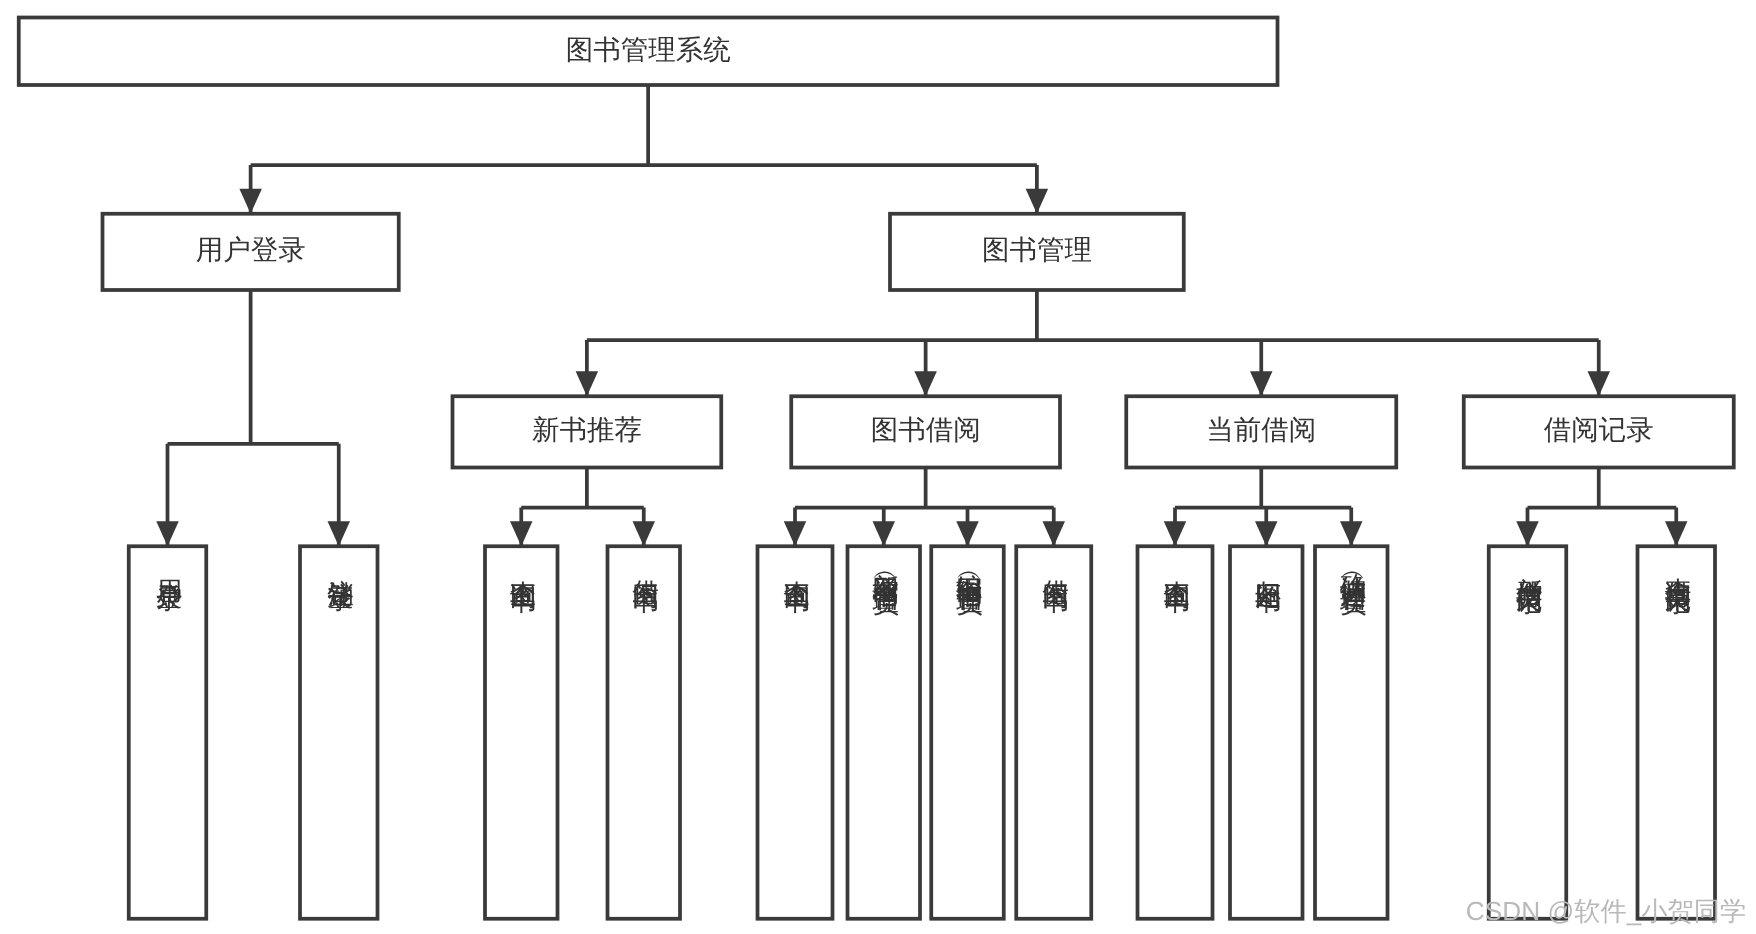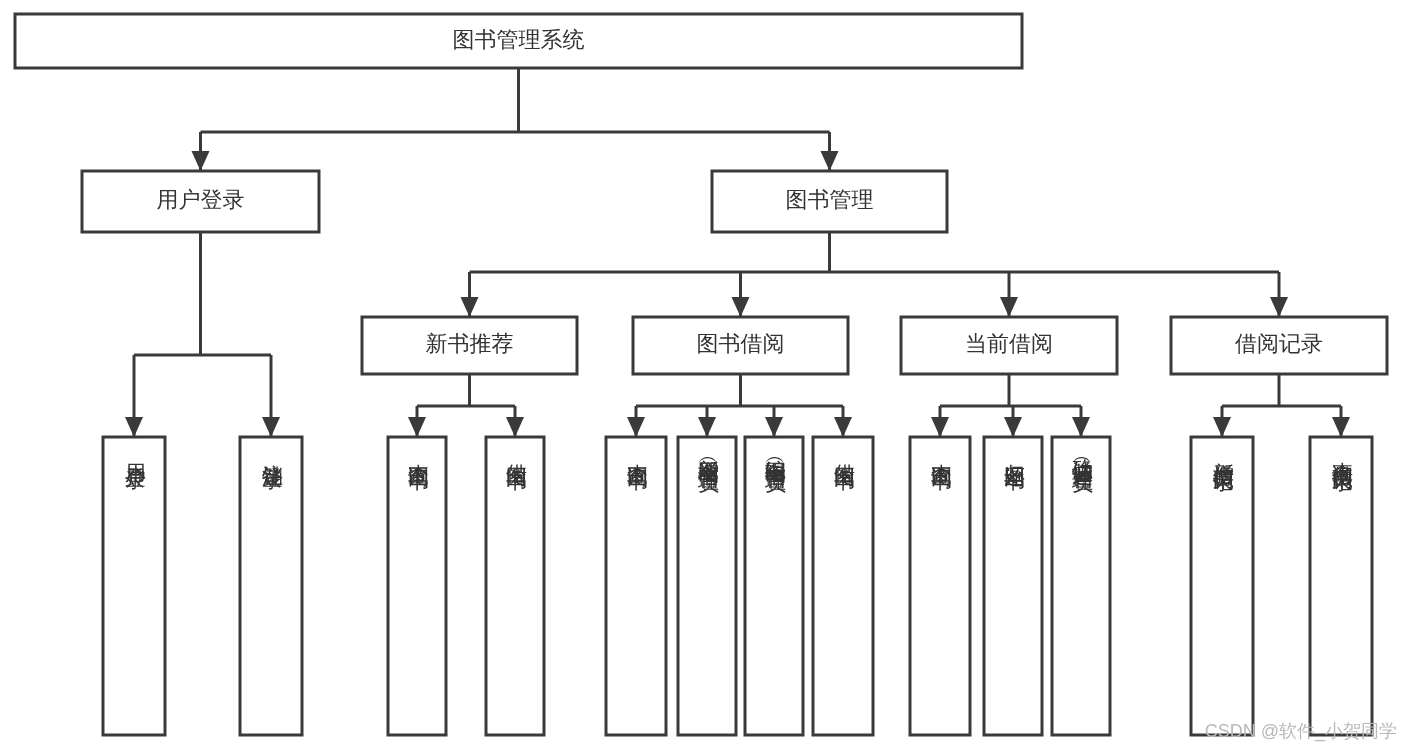--- a/index.html
+++ b/index.html
@@ -17,21 +17,21 @@
     font-family:"Liberation Sans","DejaVu Sans",sans-serif;
     fill:#333333;
     text-anchor:middle;
     dominant-baseline:middle;
   }
   .lbl-h{font-size:22px;}
   .lbl-v{font-size:21px;writing-mode:vertical-rl;text-orientation:upright;letter-spacing:2px;}
   .watermark{
     position:absolute;right:8px;bottom:4px;
     font-family:"Liberation Sans","DejaVu Sans",sans-serif;
-    font-size:18px;color:#b9b9b9;white-space:nowrap;
+    font-size:21px;color:#b9b9b9;white-space:nowrap;
     pointer-events:none;
     text-align:center;
   }
 </style>
 </head>
 <body>
 
 <div id="diagram-root">
   <svg id="tree" viewBox="0 0 1405 747">
     <g id="connectors">

